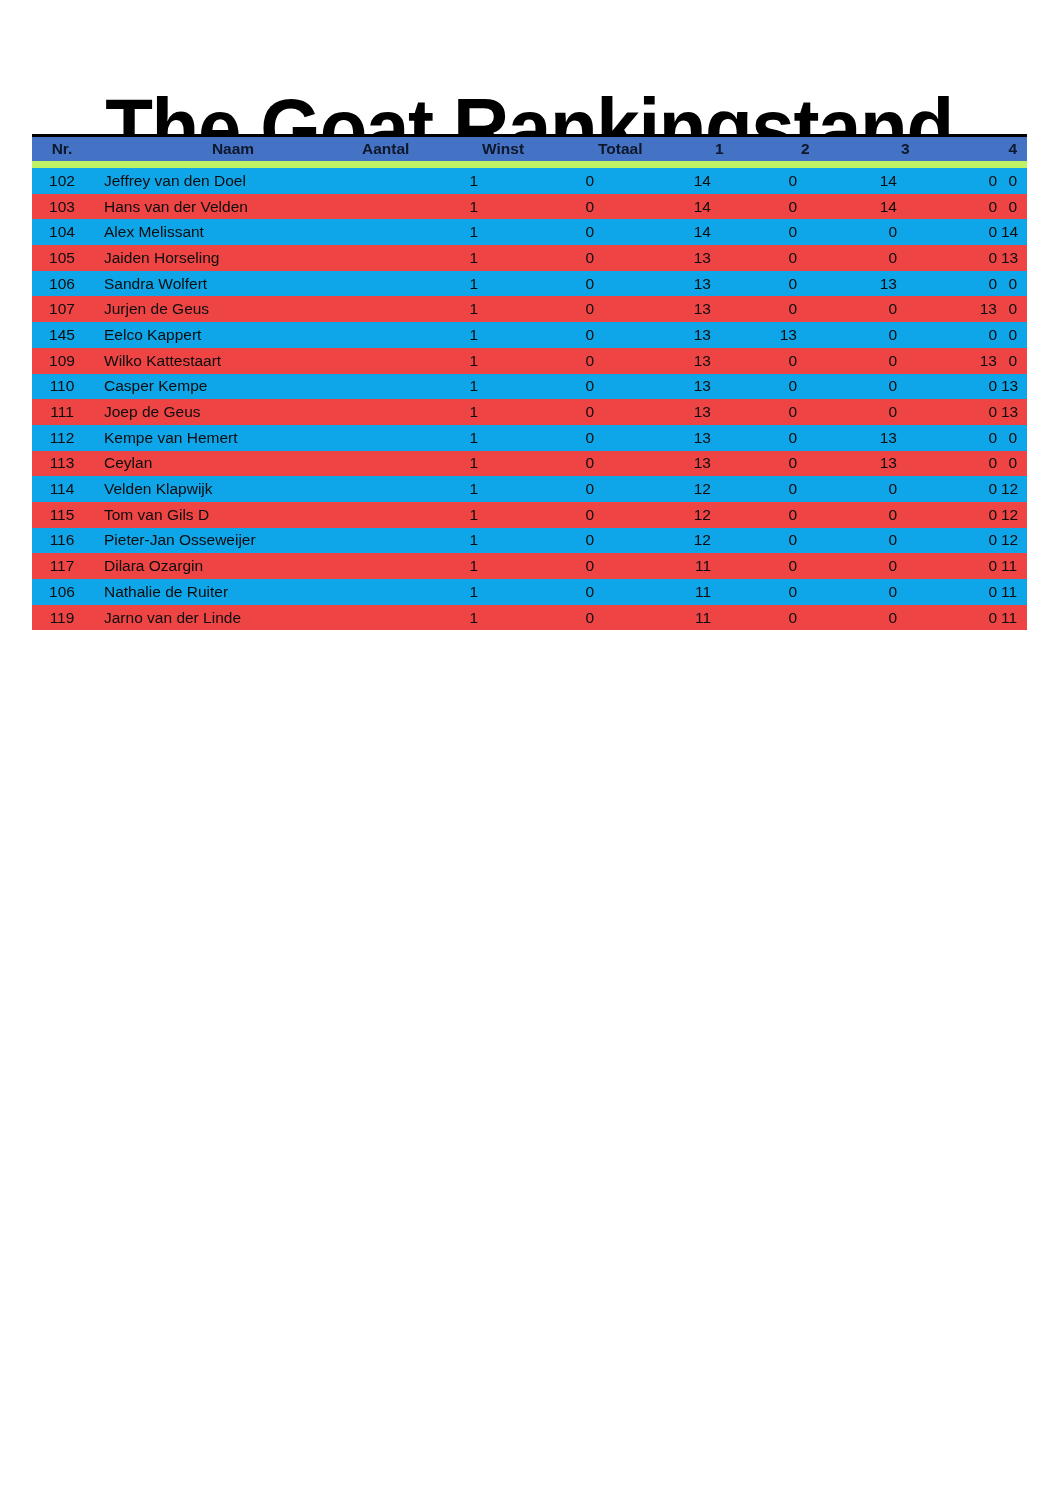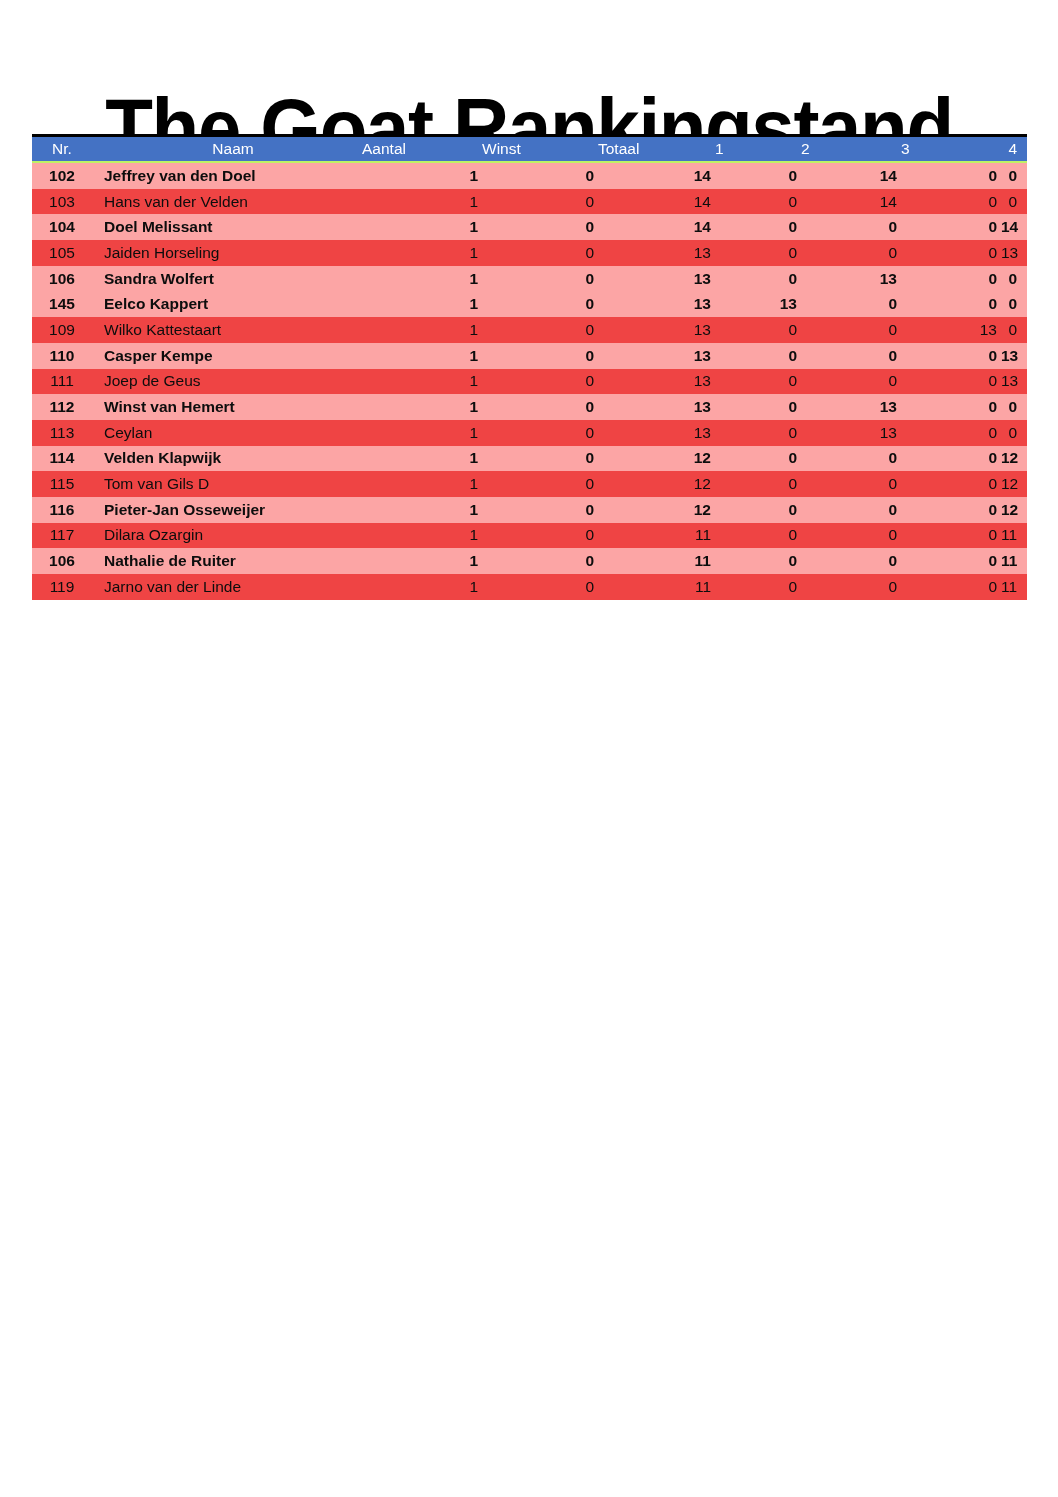--- a/index.html
+++ b/index.html
@@ -62,43 +62,43 @@
   table.rank col.c-totaal { width: 117px; }
   table.rank col.c-p1     { width: 86px; }
   table.rank col.c-p2     { width: 100px; }
   table.rank col.c-p3     { width: 100px; }
   table.rank col.c-p4     { width: 26px; }
 
   thead tr.head-row {
     background: #4472C4;
   }
   thead th {
-    color: #ffffff;
-    font-weight: 400;
+    color: #0f172a;
+    font-weight: 700;
     font-size: 15.5px;
     height: 24px;
     padding: 0;
     border-top: 3px solid #000000;
-    border-bottom: 2px solid #bef264;
+    border-bottom: 7px solid #bef264;
     white-space: nowrap;
   }
   th.h-nr     { text-align: center; padding-right: 2px; }
   th.h-naam   { text-align: center;   padding-left: 10px; }
   th.h-num    { text-align: left;  padding-right: 4px; }
   th.h-p4     { text-align: right;  padding-right: 10px; }
 
   tbody td {
     height: 25.7px;
     padding: 0;
     font-size: 15.5px;
     color: #0d0d0d;
     white-space: nowrap;
     vertical-align: middle;
   }
-  tbody tr.odd  { background: #fca5a5; font-weight: bold; }
+  tbody tr.odd  { background: #0ea5e9; }
   tbody tr.even { background: #ef4444; }
 
   td.d-nr     { text-align: center; padding-right: 2px; }
   td.d-naam   { text-align: left;   padding-left: 10px; }
   td.d-num    { text-align: right;  padding-right: 4px; }
   td.d-p4     { text-align: right;  padding-right: 10px; }
 </style>
 </head>
 <body>
 
@@ -150,21 +150,21 @@
             <td class="d-num">1</td>
             <td class="d-num">0</td>
             <td class="d-num">14</td>
             <td class="d-num">0</td>
             <td class="d-num">14</td>
             <td class="d-num">0</td>
             <td class="d-p4">0</td>
           </tr>
           <tr class="odd">
             <td class="d-nr">104</td>
-            <td class="d-naam">Doel Melissant</td>
+            <td class="d-naam">Alex Melissant</td>
             <td class="d-num">1</td>
             <td class="d-num">0</td>
             <td class="d-num">14</td>
             <td class="d-num">0</td>
             <td class="d-num">0</td>
             <td class="d-num">0</td>
             <td class="d-p4">14</td>
           </tr>
           <tr class="even">
             <td class="d-nr">105</td>
@@ -181,20 +181,31 @@
             <td class="d-nr">106</td>
             <td class="d-naam">Sandra Wolfert</td>
             <td class="d-num">1</td>
             <td class="d-num">0</td>
             <td class="d-num">13</td>
             <td class="d-num">0</td>
             <td class="d-num">13</td>
             <td class="d-num">0</td>
             <td class="d-p4">0</td>
           </tr>
+          <tr class="even">
+            <td class="d-nr">107</td>
+            <td class="d-naam">Jurjen de Geus</td>
+            <td class="d-num">1</td>
+            <td class="d-num">0</td>
+            <td class="d-num">13</td>
+            <td class="d-num">0</td>
+            <td class="d-num">0</td>
+            <td class="d-num">13</td>
+            <td class="d-p4">0</td>
+          </tr>
           <tr class="odd">
             <td class="d-nr">145</td>
             <td class="d-naam">Eelco Kappert</td>
             <td class="d-num">1</td>
             <td class="d-num">0</td>
             <td class="d-num">13</td>
             <td class="d-num">13</td>
             <td class="d-num">0</td>
             <td class="d-num">0</td>
             <td class="d-p4">0</td>
@@ -227,21 +238,21 @@
             <td class="d-num">1</td>
             <td class="d-num">0</td>
             <td class="d-num">13</td>
             <td class="d-num">0</td>
             <td class="d-num">0</td>
             <td class="d-num">0</td>
             <td class="d-p4">13</td>
           </tr>
           <tr class="odd">
             <td class="d-nr">112</td>
-            <td class="d-naam">Winst van Hemert</td>
+            <td class="d-naam">Kempe van Hemert</td>
             <td class="d-num">1</td>
             <td class="d-num">0</td>
             <td class="d-num">13</td>
             <td class="d-num">0</td>
             <td class="d-num">13</td>
             <td class="d-num">0</td>
             <td class="d-p4">0</td>
           </tr>
           <tr class="even">
             <td class="d-nr">113</td>

